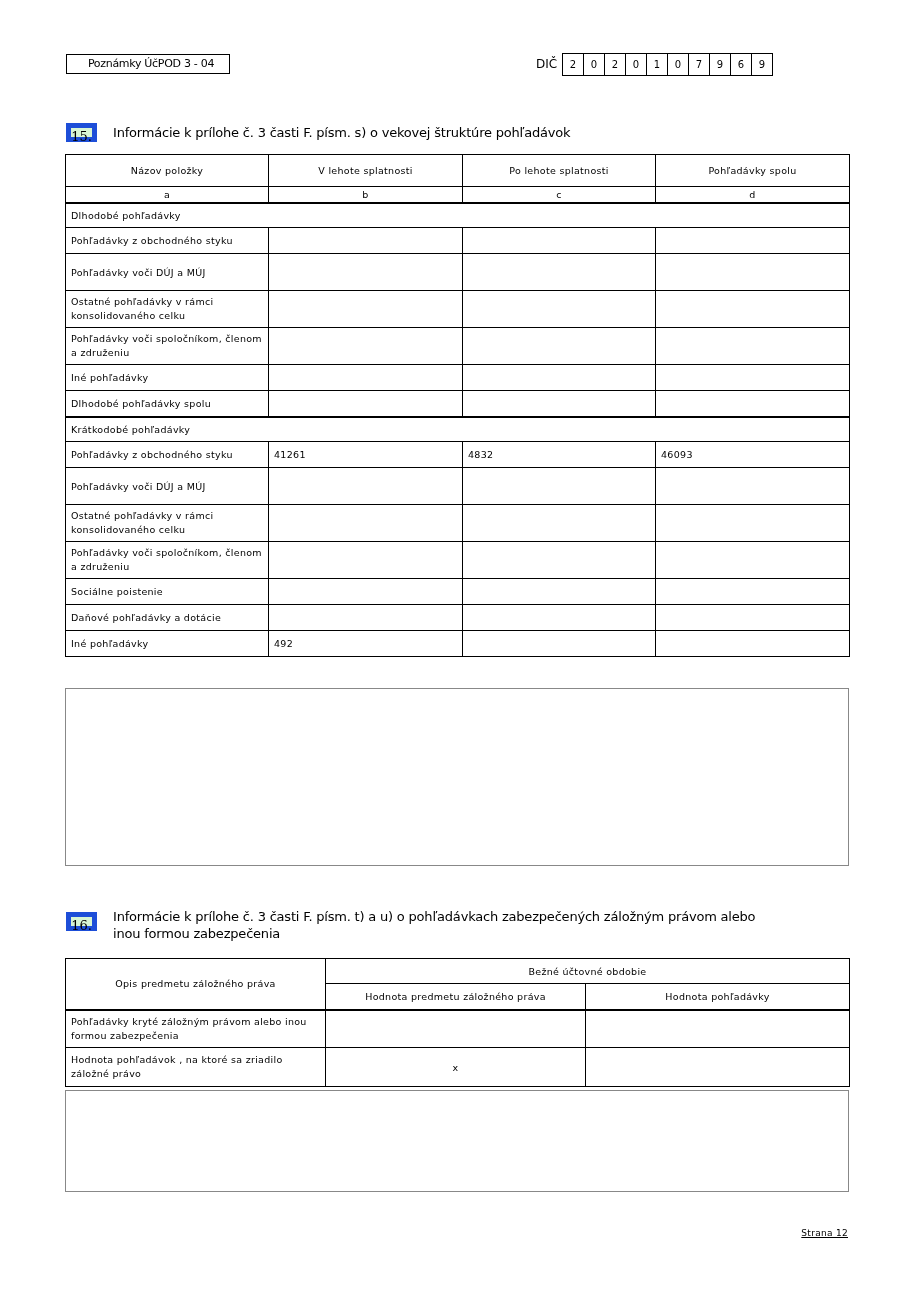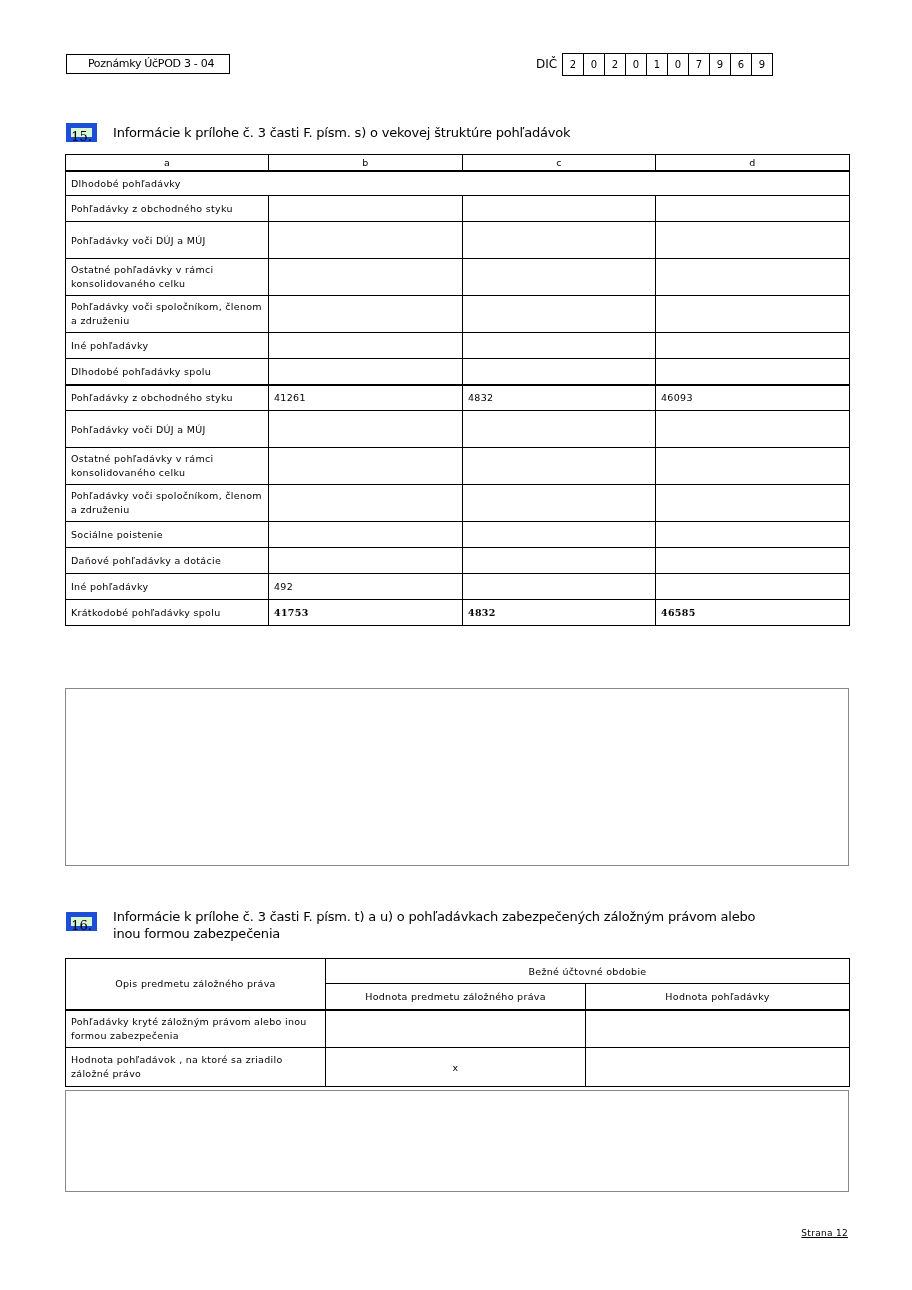--- a/index.html
+++ b/index.html
@@ -48,20 +48,26 @@
 <div class="abs sec-title" style="left:113px; top:124px;">Informácie k prílohe č. 3 časti F. písm. s) o vekovej štruktúre pohľadávok</div>
 
 <table class="grid" style="left:65px; top:154px; width:784px;">
   <colgroup>
       <col style="width:203px">
       <col style="width:194px">
       <col style="width:193px">
       <col style="width:194px">
     </colgroup>
   <tbody>
+      <tr style="height:32px">
+    <td class="c">Názov položky</td>
+    <td class="c">V lehote splatnosti</td>
+    <td class="c">Po lehote splatnosti</td>
+    <td class="c">Pohľadávky spolu</td>
+  </tr>
   <tr class="thickb" style="height:16px">
     <td class="c">a</td>
     <td class="c">b</td>
     <td class="c">c</td>
     <td class="c">d</td>
   </tr>
 
   <tr style="height:25px">
     <td colspan="4">Dlhodobé pohľadávky</td>
   </tr>
@@ -95,20 +101,23 @@
     <td class="r"></td>
     <td class="r"></td>
   </tr>
   <tr class="thickb" style="height:26px">
     <td>Dlhodobé pohľadávky spolu</td>
     <td class="r b"></td>
     <td class="r b"></td>
     <td class="r b"></td>
   </tr>
 
+  <tr style="height:25px">
+    <td colspan="4">Krátkodobé pohľadávky</td>
+  </tr>
   <tr style="height:26px">
     <td>Pohľadávky z obchodného styku</td>
     <td class="r">41261</td>
     <td class="r">4832</td>
     <td class="r">46093</td>
   </tr>
   <tr style="height:37px">
     <td>Pohľadávky voči DÚJ a MÚJ</td>
     <td class="r"></td>
     <td class="r"></td>
@@ -136,26 +145,20 @@
     <td>Daňové pohľadávky a dotácie</td>
     <td class="r"></td>
     <td class="r"></td>
     <td class="r"></td>
   </tr>
   <tr style="height:26px">
     <td>Iné pohľadávky</td>
     <td class="r">492</td>
     <td class="r"></td>
     <td class="r"></td>
-  </tr>
-  <tr style="height:26px">
-    <td>Krátkodobé pohľadávky spolu</td>
-    <td class="r b">41753</td>
-    <td class="r b">4832</td>
-    <td class="r b">46585</td>
   </tr>
 </tbody>
   </table>
 
 <div class="abs notes" style="left:65px; top:688px; width:784px; height:178px;"></div>
 
 <div class="abs sec-num" style="left:66px; top:912px;">16.</div>
 <div class="abs sec-title" style="left:113px; top:908px;">Informácie k prílohe č. 3 časti F. písm. t) a u) o pohľadávkach zabezpečených záložným právom alebo</div>
 <div class="abs sec-title" style="left:113px; top:925px;">inou formou zabezpečenia</div>
 

